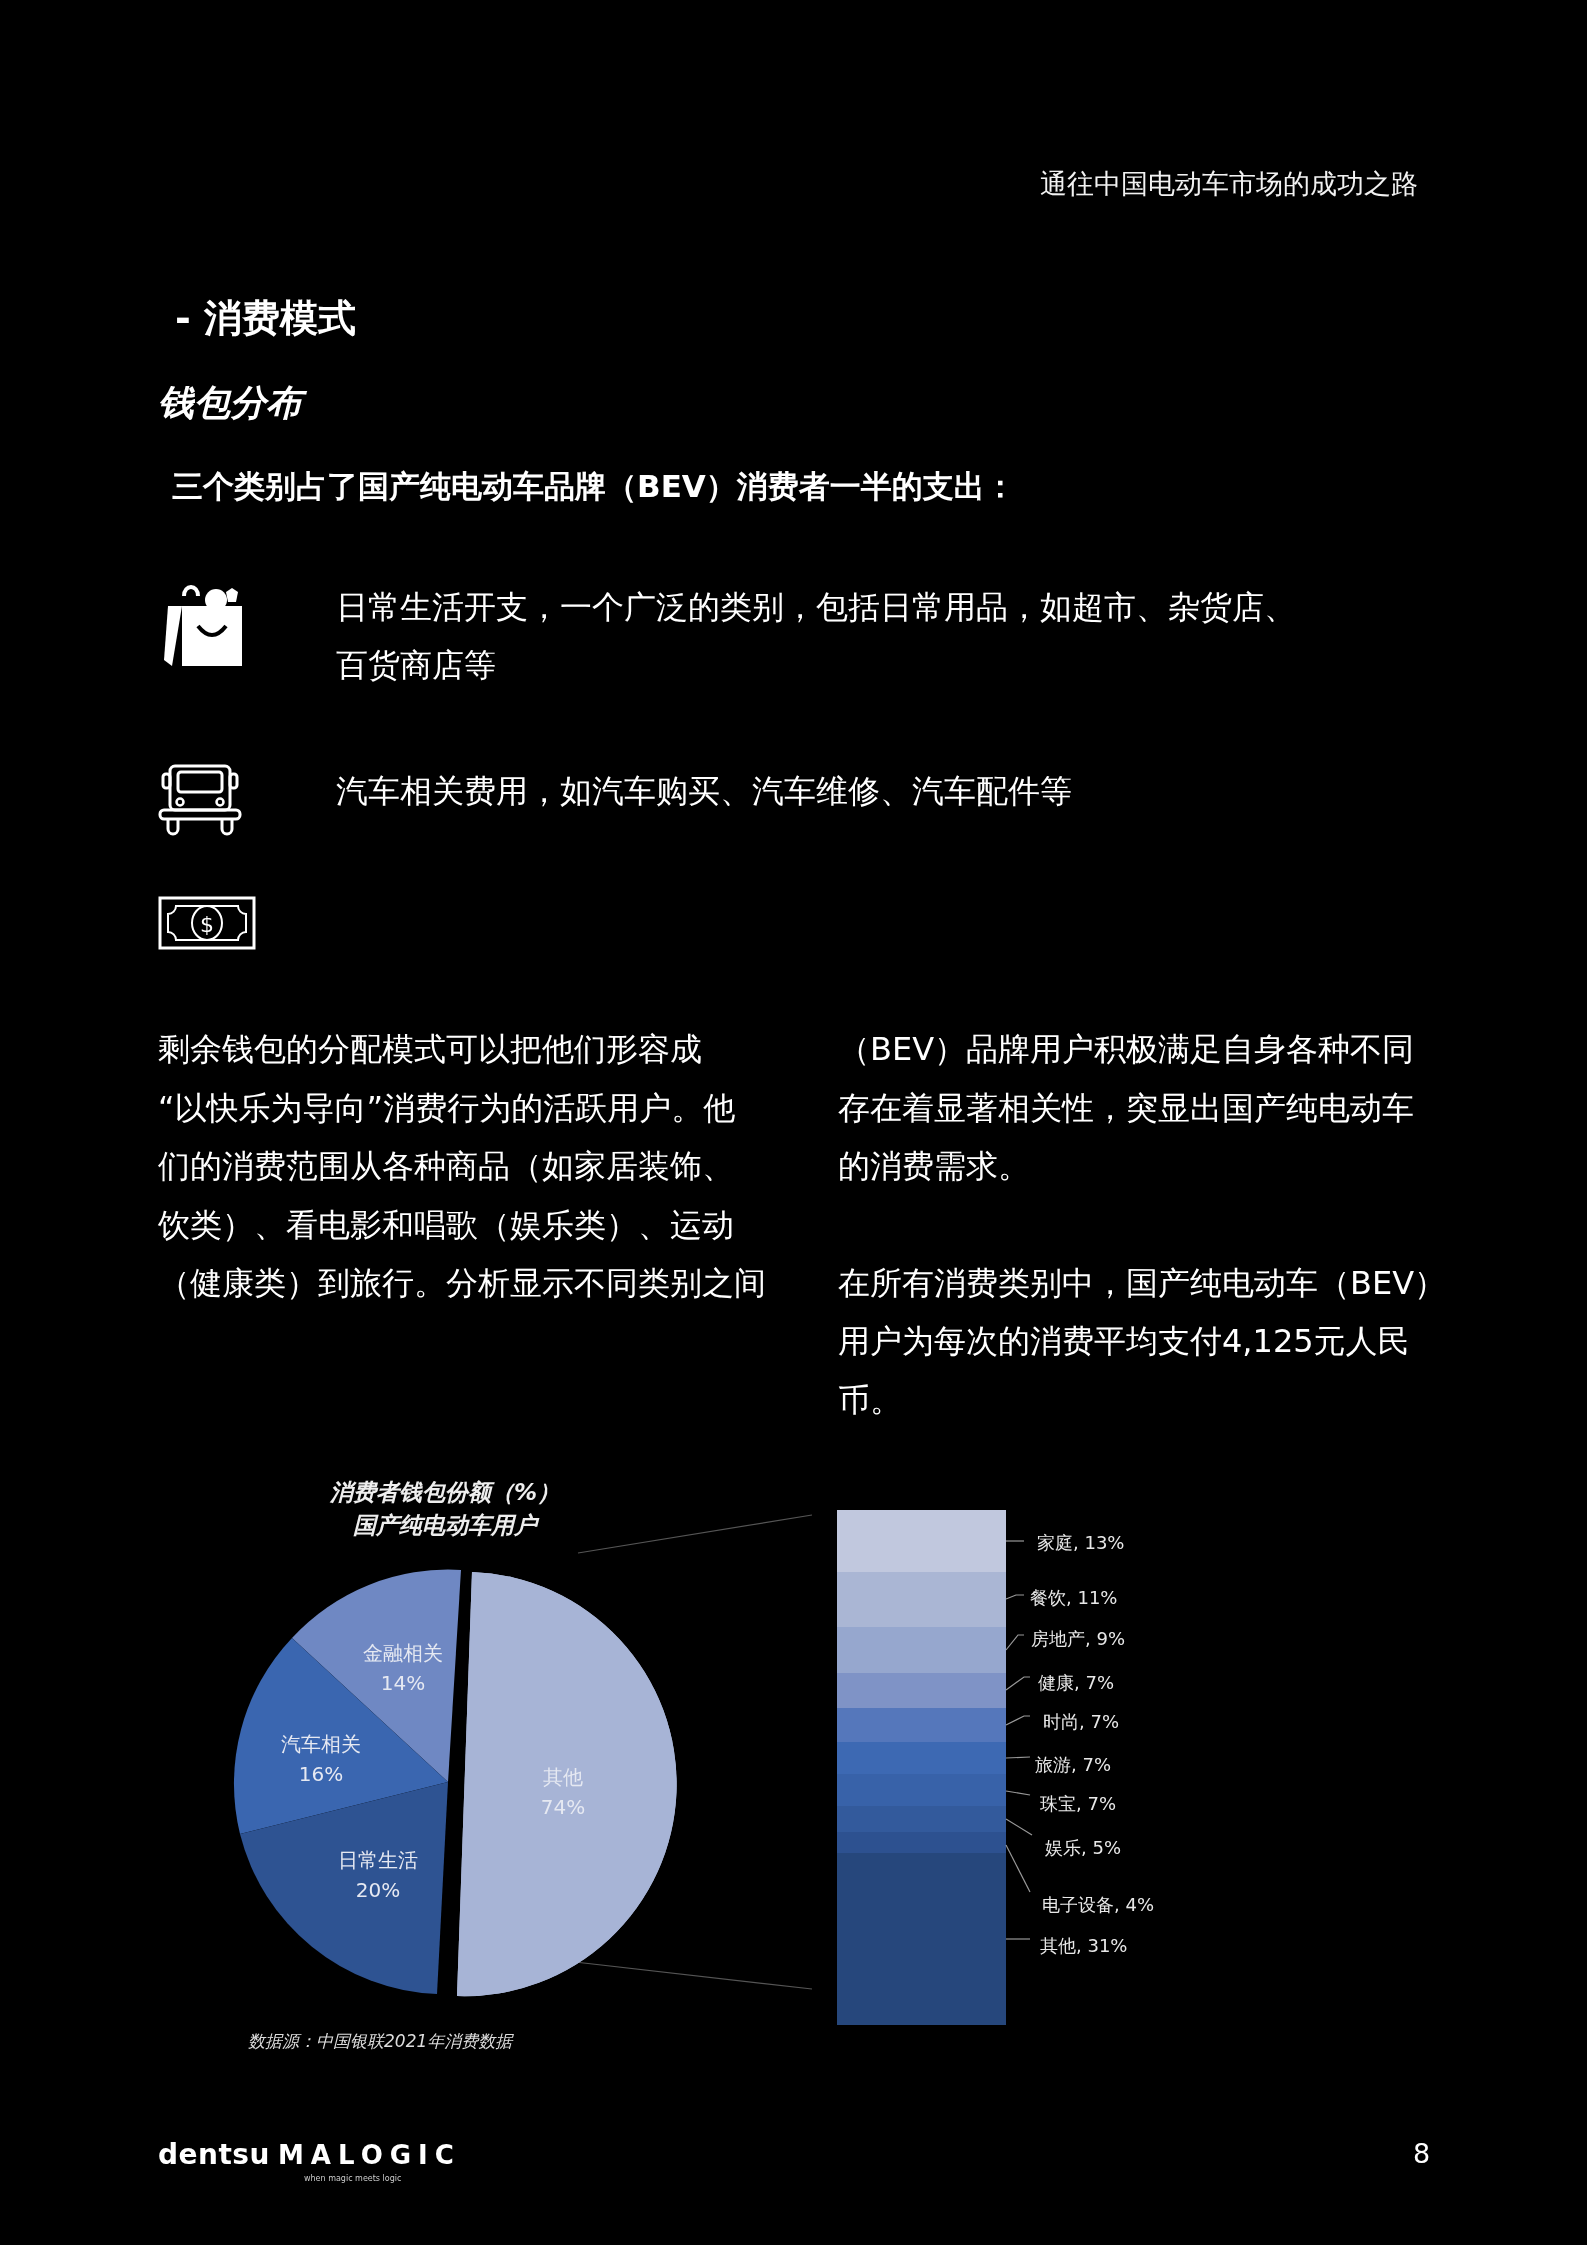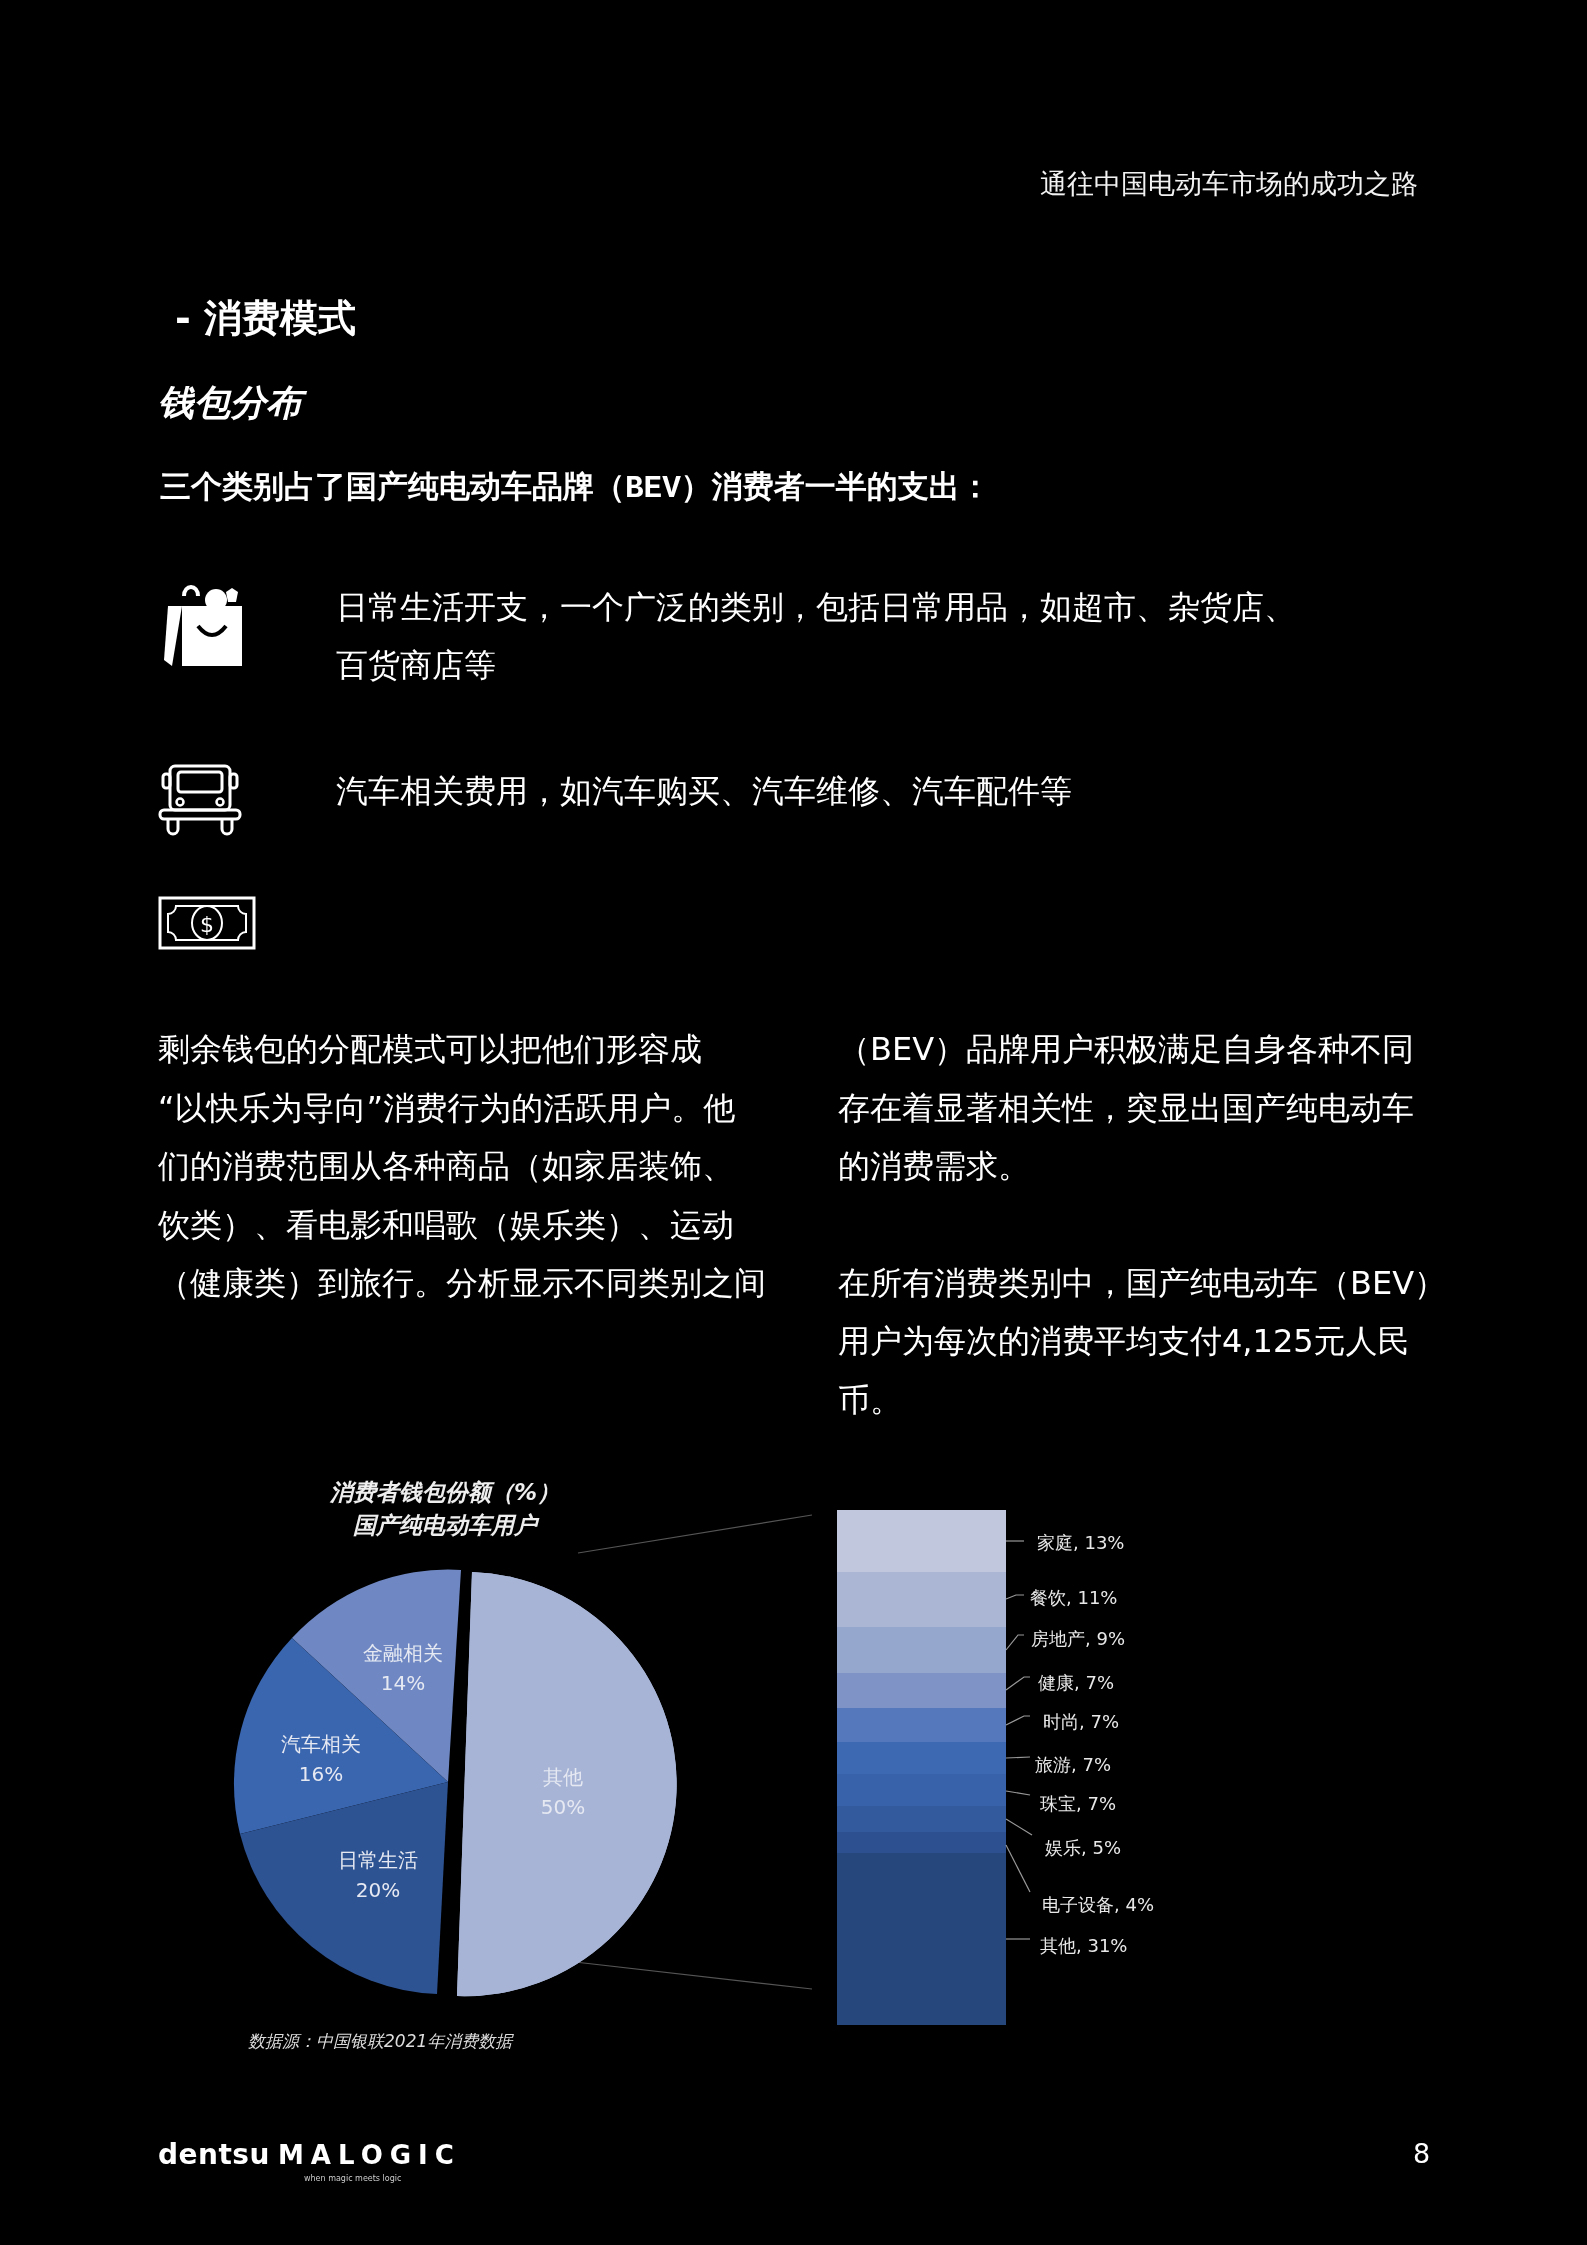--- a/index.html
+++ b/index.html
@@ -2,21 +2,21 @@
 <html><head>
 <meta charset="utf-8">
 <style>
   html, body { margin:0; padding:0; background:#000; }
   body { width:1587px; height:2245px; position:relative; overflow:hidden; color:#fff;
          font-family:"DejaVu Sans","Liberation Sans",sans-serif; }
   .abs { position:absolute; }
   .running-title { left:1040px; top:166px; font-size:27px; color:#f2f2f2; white-space:nowrap; }
   .section-title { left:175px; top:293px; font-size:38px; font-weight:bold; white-space:nowrap; }
   .sub-title { left:158px; top:379px; font-size:36px; font-weight:bold; font-style:italic; white-space:nowrap; }
-  .lead { left:160px; top:466px; font-size:31px; font-weight:bold; white-space:nowrap;font-family:Liberation Mono, monospace; }
+  .lead { left:172px; top:466px; font-size:31px; font-weight:bold; white-space:nowrap; }
   .cat-row { left:158px; width:1300px; height:110px; }
   .cat-icon { position:absolute; left:0; top:0; }
   .cat-text { position:absolute; left:178px; top:0; font-size:32px; line-height:58px; width:1040px; }
   .col { top:1020px; width:620px; font-size:32px; line-height:58.5px; color:#fff; }
   .col p { margin:0; }
   .col .gap { height:58px; }
   .chart-title { left:330px; top:1476px; font-size:23px; font-style:italic; font-weight:bold; text-align:center; line-height:33px; color:#eee; }
   .pie-label { font-size:20px; text-align:center; line-height:30px; color:#e6e9f2; }
   .bar-label { font-size:18px; color:#e8e8e8; white-space:nowrap; }
   .source { left:248px; top:2030px; font-size:17px; font-style:italic; color:#ddd; white-space:nowrap; }
@@ -143,21 +143,21 @@
     <polyline points="1006,1758 1030,1757"></polyline>
     <polyline points="1006,1791 1030,1795"></polyline>
     <polyline points="1006,1819 1032,1835"></polyline>
     <polyline points="1006,1845 1030,1892"></polyline>
     <polyline points="1006,1939 1030,1939"></polyline>
   </g>
 </svg>
 
 <div class="abs pie-label" style="left:523px;top:1762px;width:80px;">
   <div>其他</div>
-  <div>50%</div>
+  <div>74%</div>
 </div>
 <div class="abs pie-label" style="left:318px;top:1845px;width:120px;">
   <div>日常生活</div>
   <div>20%</div>
 </div>
 <div class="abs pie-label" style="left:261px;top:1729px;width:120px;">
   <div>汽车相关</div>
   <div>16%</div>
 </div>
 <div class="abs pie-label" style="left:343px;top:1638px;width:120px;">

